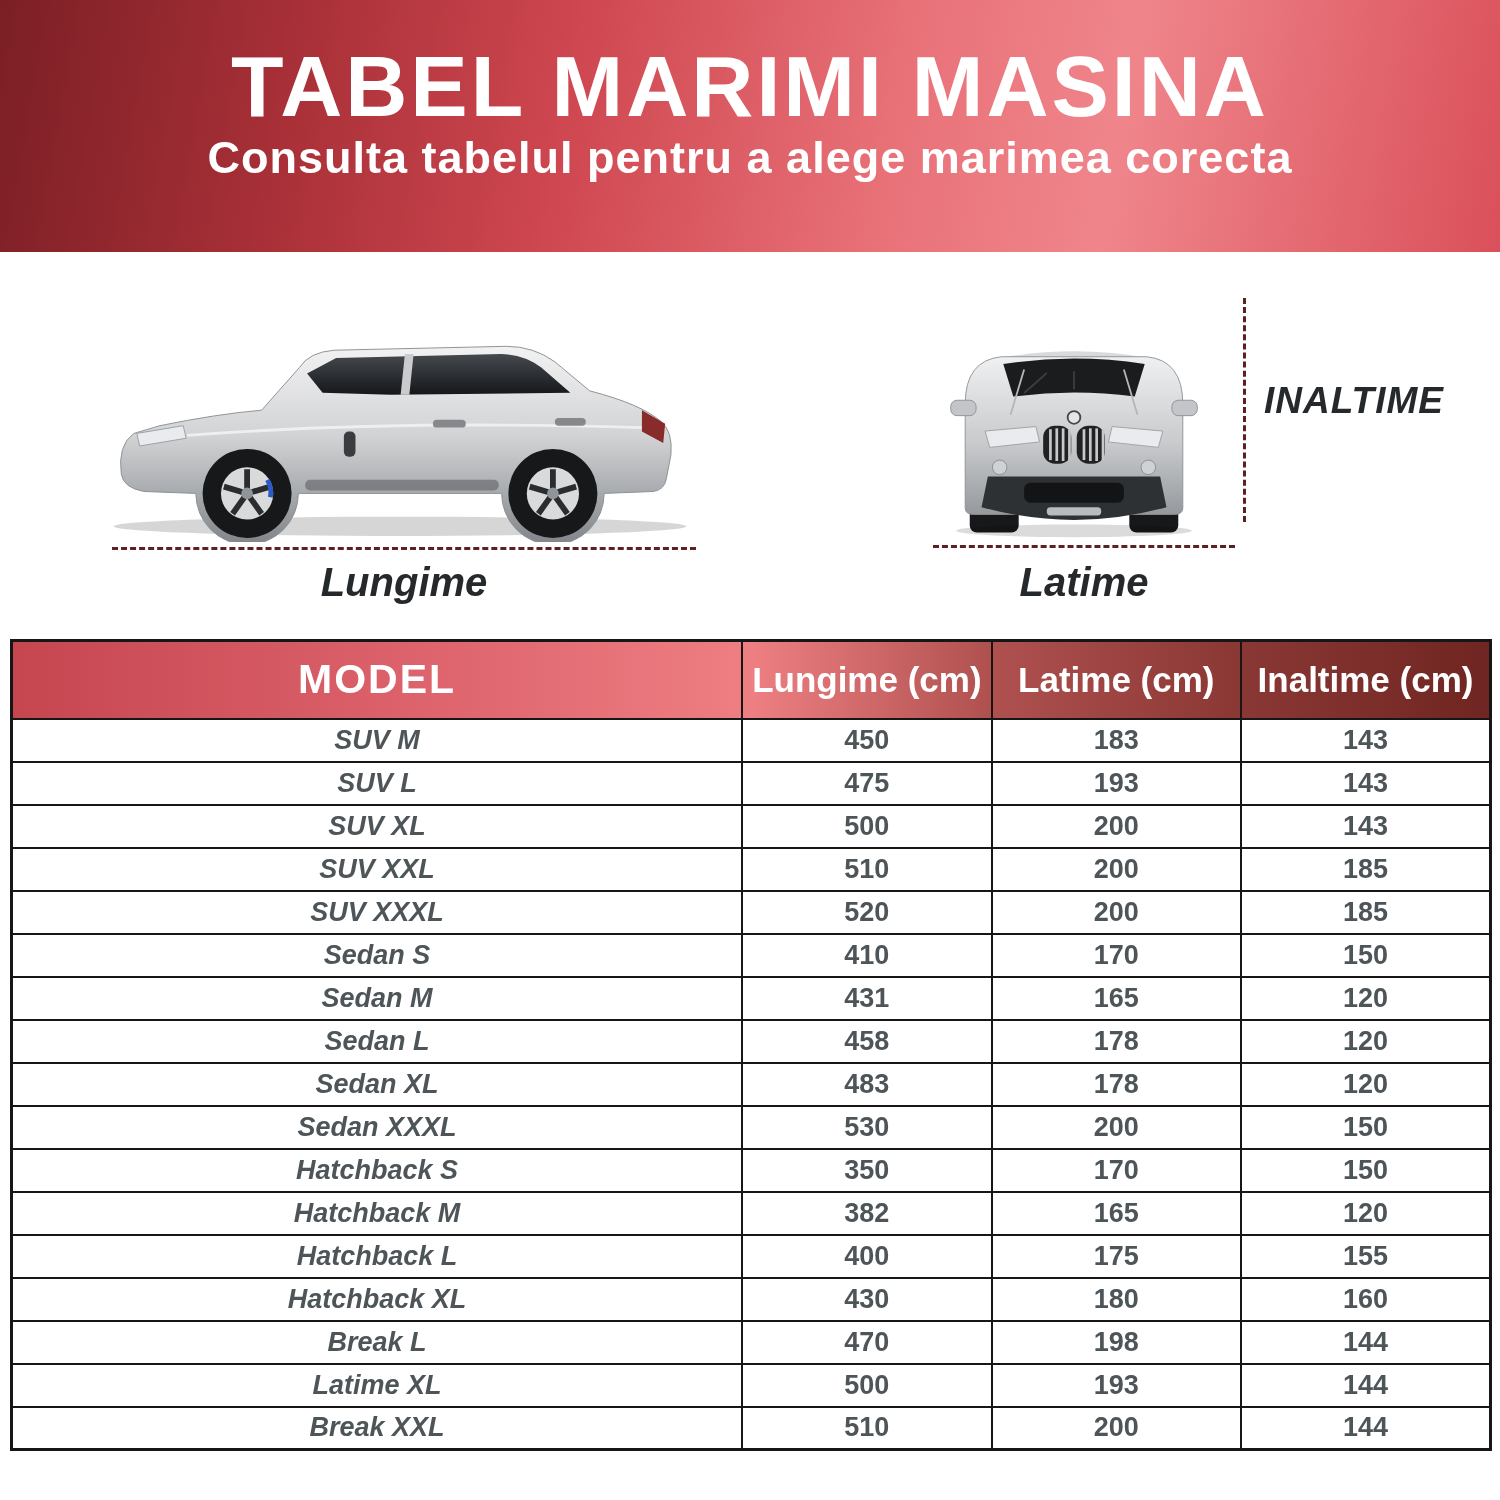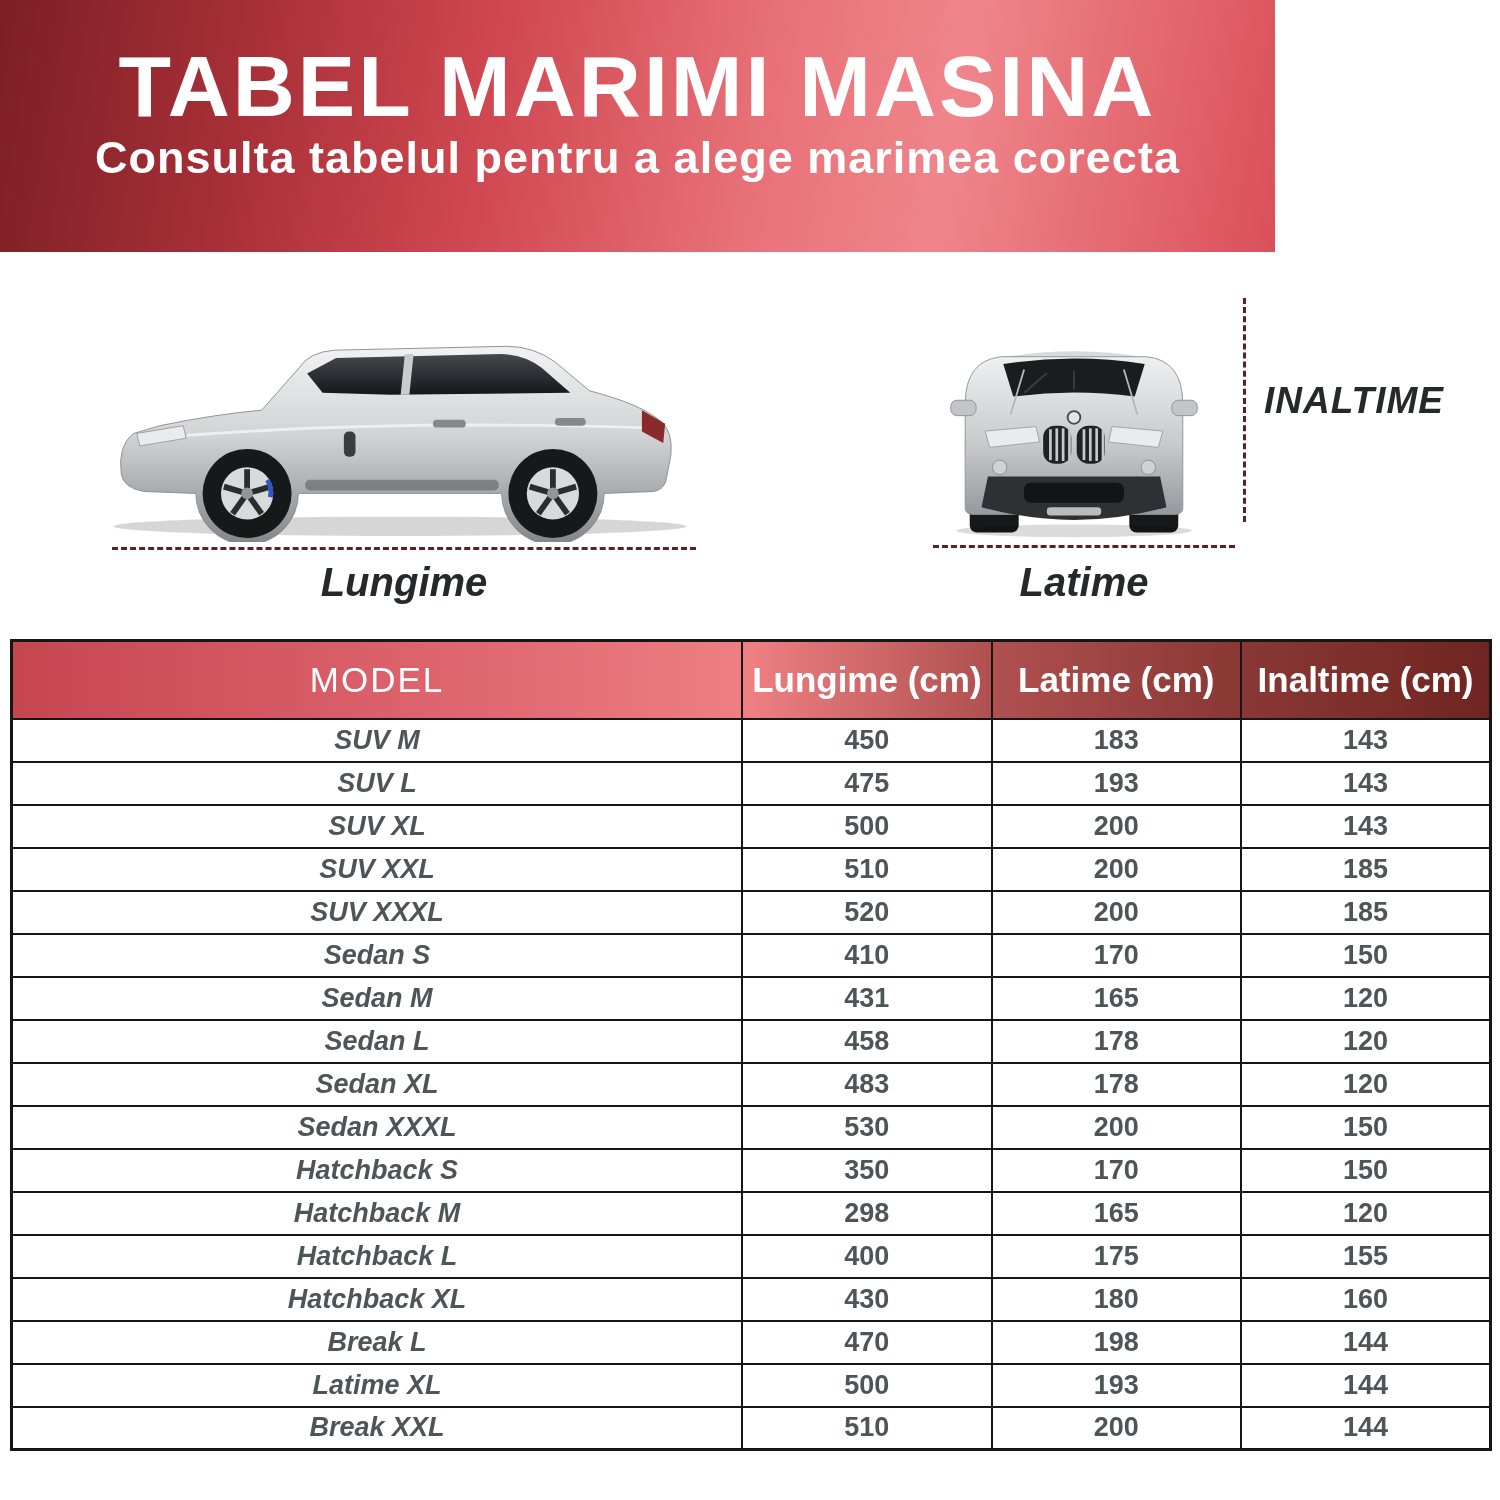--- a/index.html
+++ b/index.html
@@ -2,21 +2,21 @@
 <html><head>
 <meta charset="utf-8">
 <style>
   * { margin:0; padding:0; box-sizing:border-box; }
   html,body { width:1500px; height:1500px; overflow:hidden; background:#ffffff;
               font-family:"Liberation Sans", sans-serif; }
   body { position:relative; }
 
   
   .banner {
-    position:absolute; left:0; top:0; width:1275px; height:252px;
+    position:absolute; left:0; top:0; width:1500px; height:252px;
     background:linear-gradient(100deg,#7b1f25 0%, #a93038 20%, #cf4750 38%,
                #e97279 60%, #ef858b 74%, #da505a 100%);
     color:#fff; text-align:center;
   }
   .banner h1 {
     padding-top:44px; font-size:86px; line-height:84px; font-weight:800;
     letter-spacing:3px;
   }
   .banner .subtitle {
     margin-top:4px; font-size:45px; font-weight:700; letter-spacing:1px;
@@ -49,21 +49,21 @@
   }
   .size-table, .size-table th, .size-table td { border:2px solid #161616; }
   .size-table { border-width:3px; }
 
   .size-table thead tr {
     height:78px;
     background:linear-gradient(90deg,#c64650 0%, #dd636c 28%, #ee7f83 50%,
                #b05150 66%, #8c3936 82%, #6f2521 100%);
   }
   .size-table th { color:#ffffff; font-weight:700; font-size:35px; }
-  .size-table th:first-child { width:49.4%; font-size:35px; font-weight:400; letter-spacing:2px; }
+  .size-table th:first-child { width:49.4%; font-size:41px; font-weight:700; letter-spacing:2px; }
 
   .size-table tbody tr { height:43px; background:#ffffff; }
   .size-table td {
     text-align:center; vertical-align:middle; color:#4d5559;
     font-size:27px; font-weight:700;
   }
   .size-table td.model { font-style:italic; }
   .size-table td.num   { font-weight:700; }
 </style>
 </head>
@@ -251,21 +251,21 @@
         <td class="num">150</td>
       </tr>
       <tr>
         <td class="model">Hatchback S</td>
         <td class="num">350</td>
         <td class="num">170</td>
         <td class="num">150</td>
       </tr>
       <tr>
         <td class="model">Hatchback M</td>
-        <td class="num">298</td>
+        <td class="num">382</td>
         <td class="num">165</td>
         <td class="num">120</td>
       </tr>
       <tr>
         <td class="model">Hatchback L</td>
         <td class="num">400</td>
         <td class="num">175</td>
         <td class="num">155</td>
       </tr>
       <tr>

